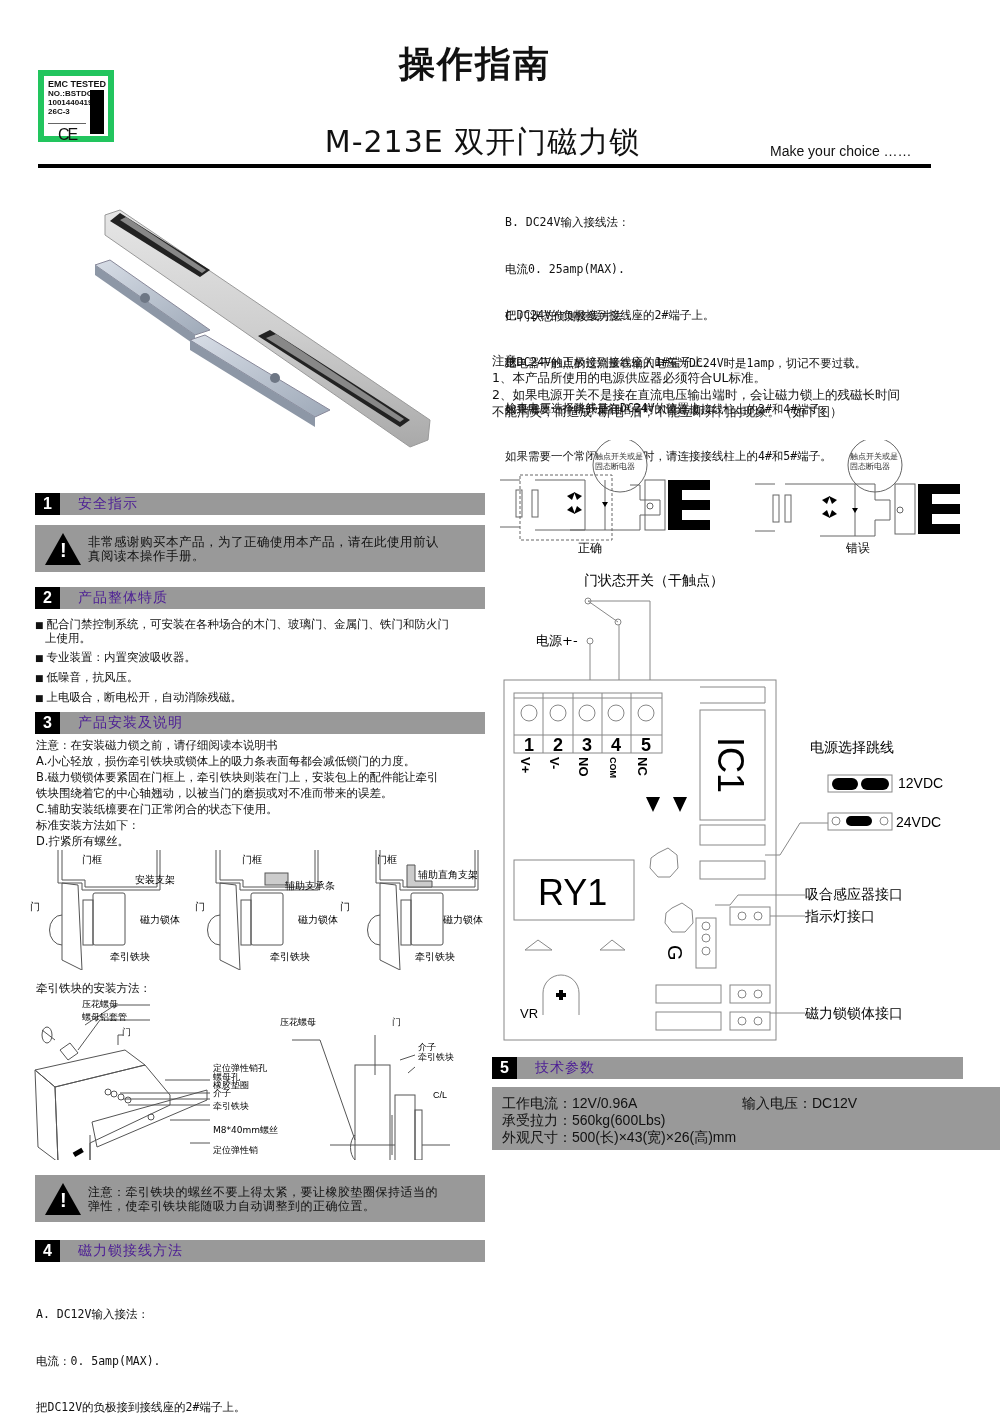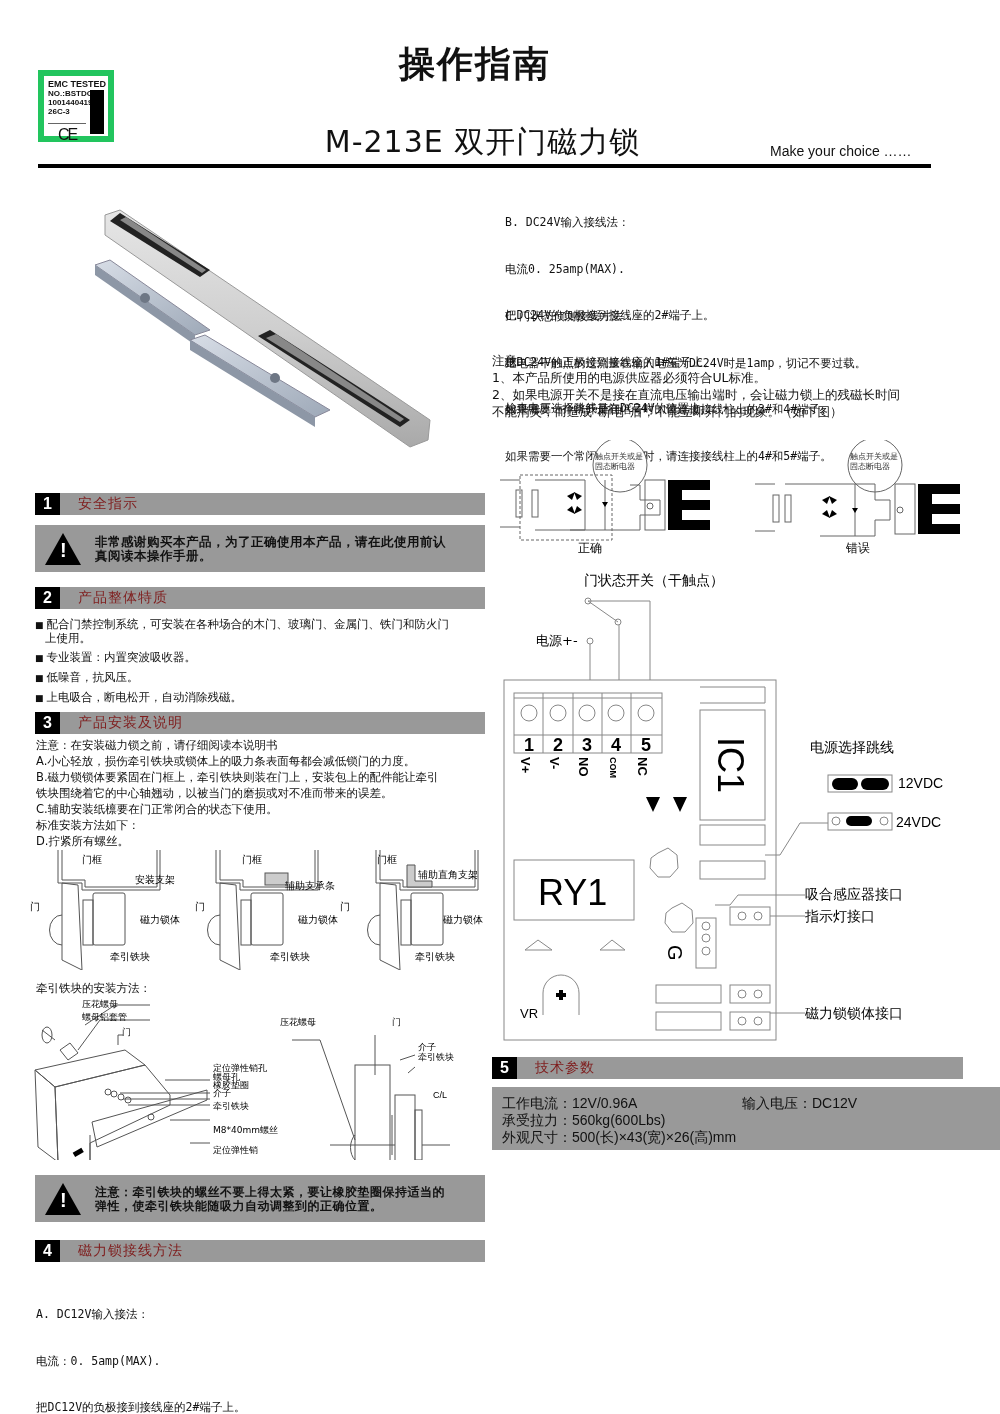--- a/index.html
+++ b/index.html
@@ -21,26 +21,26 @@
   .topline { left: 38px; top: 164px; width: 893px; height: 4px; background: #000; }
 
   
   .mono { font-family: "DejaVu Sans Mono", monospace; font-size: 11.5px; line-height: 15.5px; white-space: pre; }
   .txt { font-size: 11.5px; line-height: 16px; white-space: nowrap; }
   .txt-lg { font-size: 12.5px; line-height: 17px; white-space: nowrap; }
 
   
   .sec { height: 22px; background: #999; display: flex; align-items: center; }
   .sec .num { width: 25px; height: 22px; background: #000; color: #fff; font: bold 16px "Liberation Sans", sans-serif; display: flex; align-items: center; justify-content: center; }
-  .sec .lbl { margin-left: 18px; font-size: 14px; letter-spacing: 1px; color: #7f1d1d; }
+  .sec .lbl { margin-left: 18px; font-size: 14px; letter-spacing: 1px; color: #4c1d95; }
 
   .warnbox { background: #999; display: flex; align-items: center; padding-left: 10px; }
   .warn-tri { width: 0; height: 0; border-left: 18px solid transparent; border-right: 18px solid transparent; border-bottom: 32px solid #000; position: relative; flex-shrink: 0; }
   .warn-tri::after { content: "!"; position: absolute; left: -3px; top: 6px; color: #fff; font: bold 20px "Liberation Sans", sans-serif; }
-  .warn-text { margin-left: 14px; font-size: 12.5px; line-height: 14px; letter-spacing: 0.5px; font-weight: bold; }
+  .warn-text { margin-left: 7px; font-size: 12.5px; line-height: 14px; letter-spacing: 0.5px; }
 
   .bullets div { font-size: 11.5px; line-height: 13px; margin-bottom: 6px; white-space: nowrap; }
   .bullets div::before { content: "■"; font-size: 9px; margin-right: 3px; }
 
   
   .specbox { left: 492px; top: 1087px; width: 564px; height: 63px; background: #999; padding: 8px 10px; font: 14px "Liberation Sans", sans-serif; line-height: 17px; }
   .specbox .row { display: flex; white-space: nowrap; }
 
   
   .product { left: 80px; top: 195px; width: 370px; height: 265px; }

